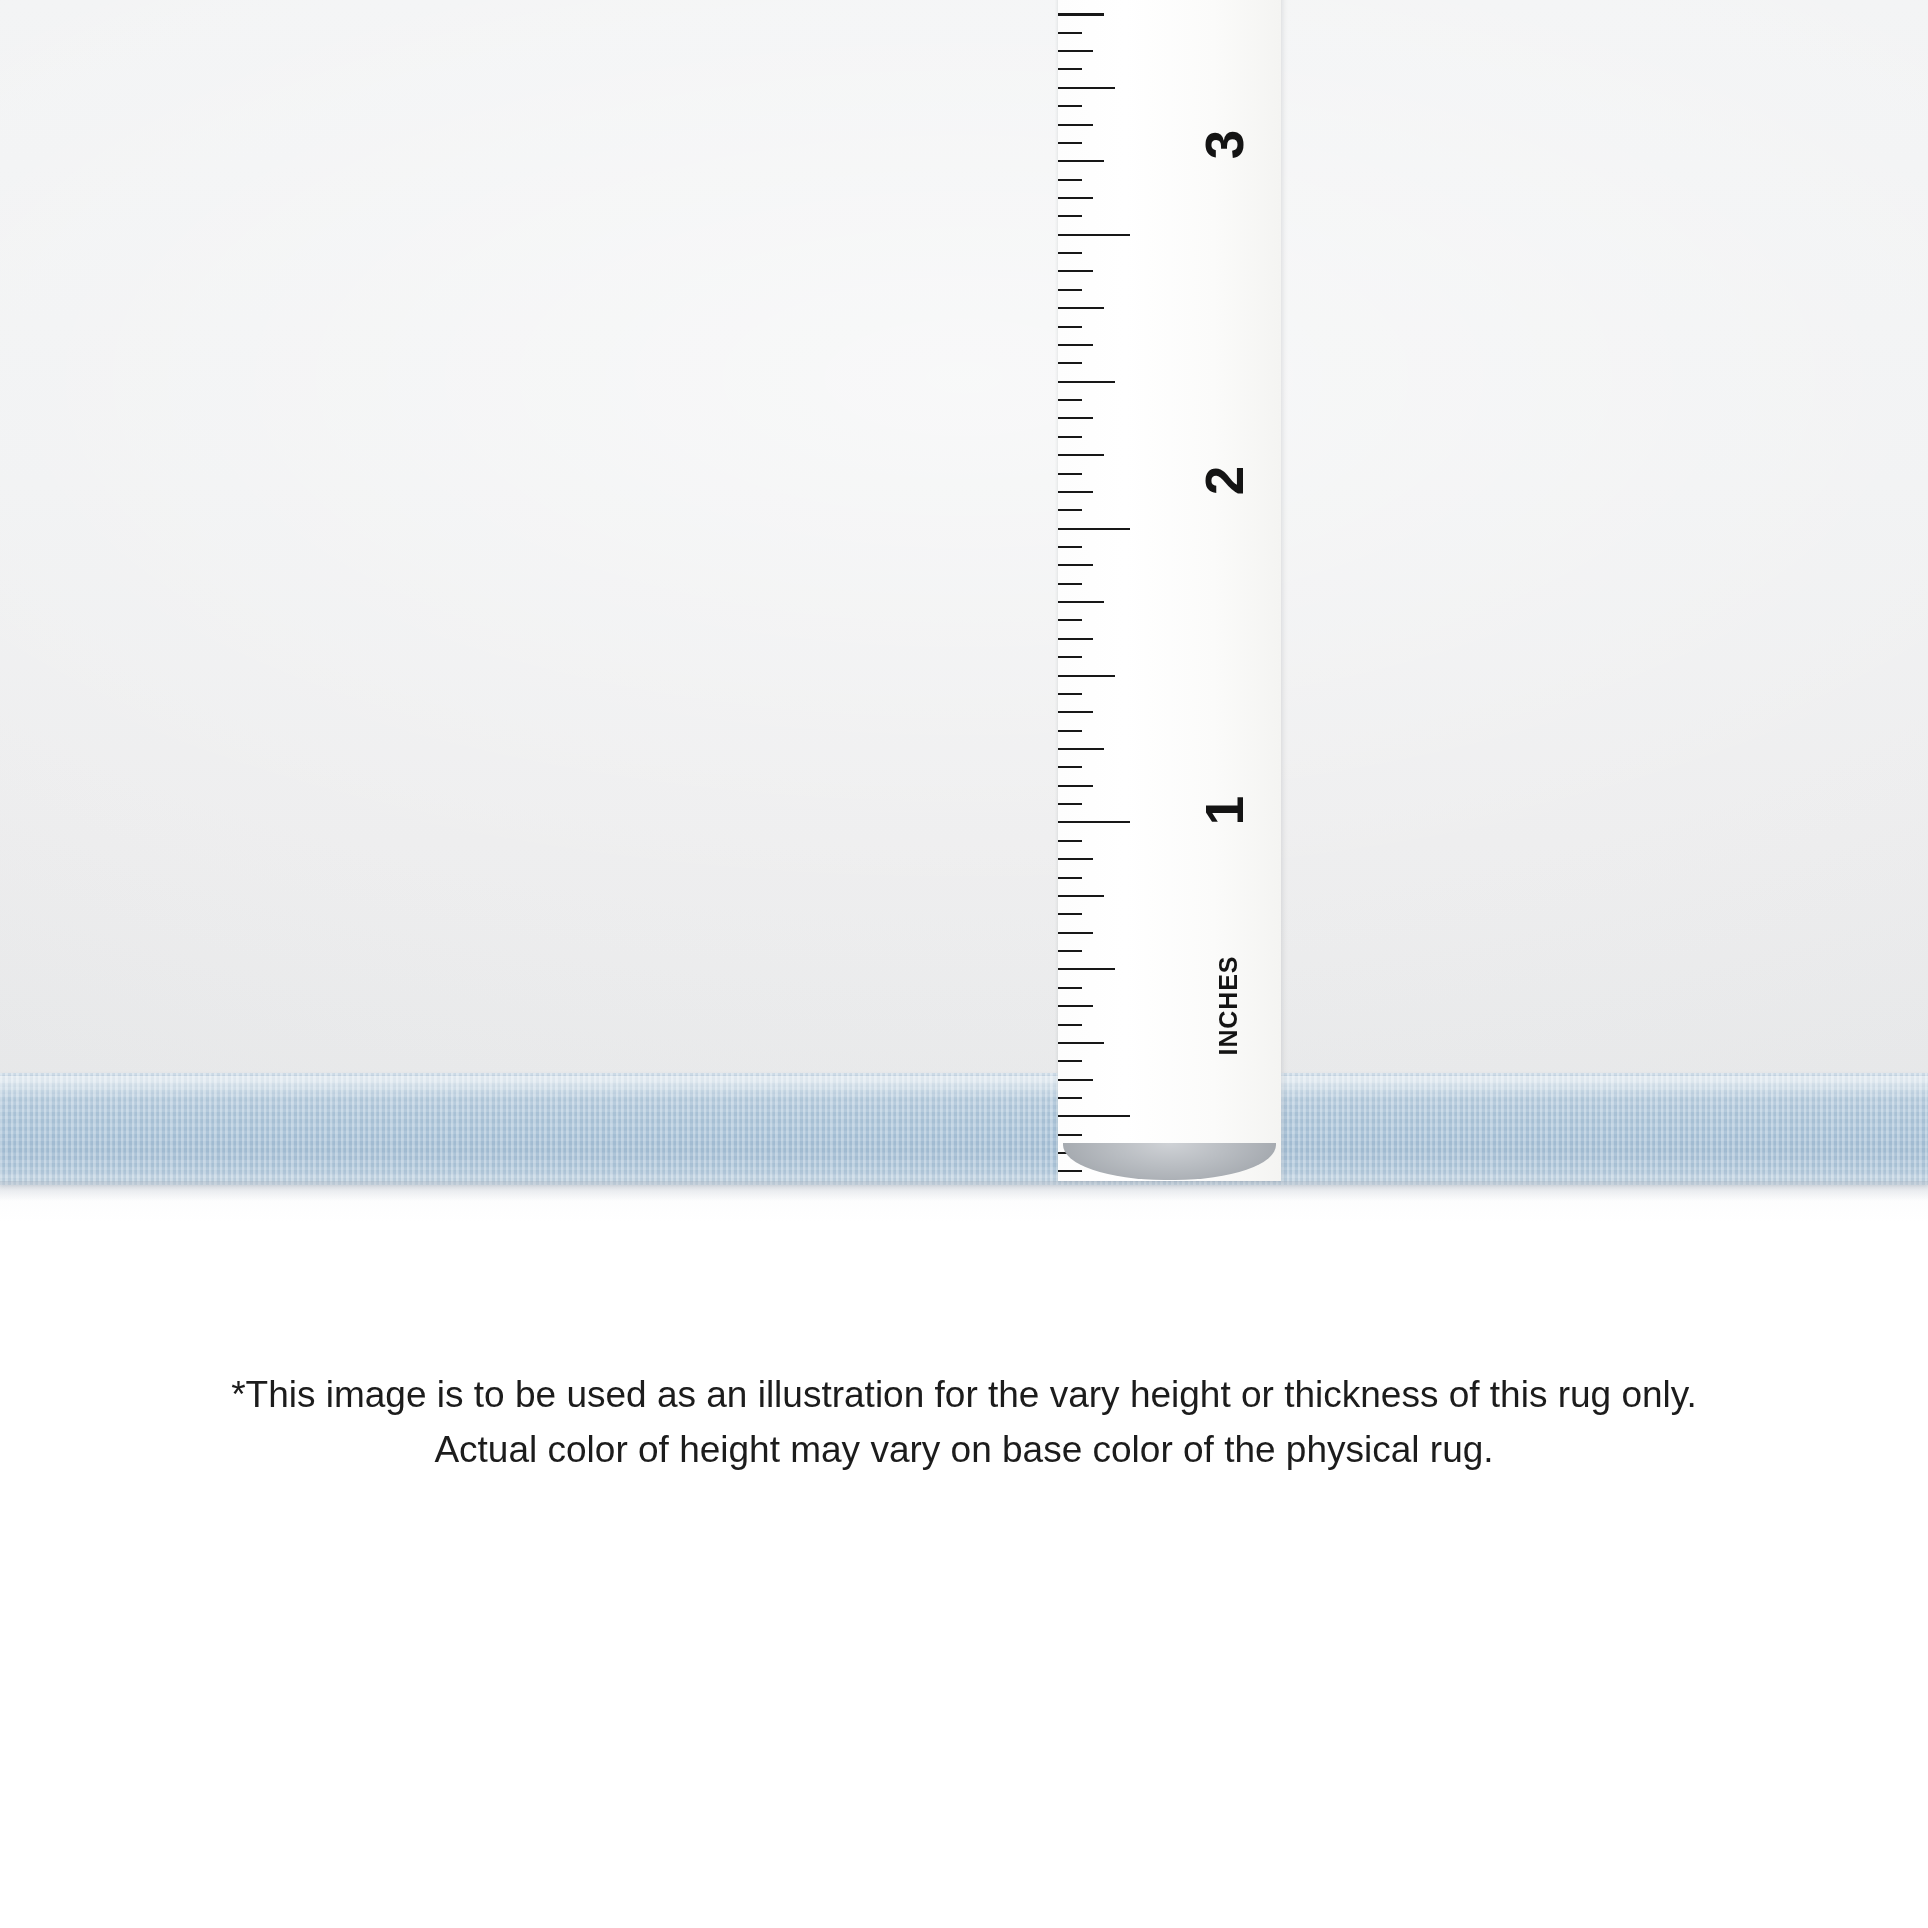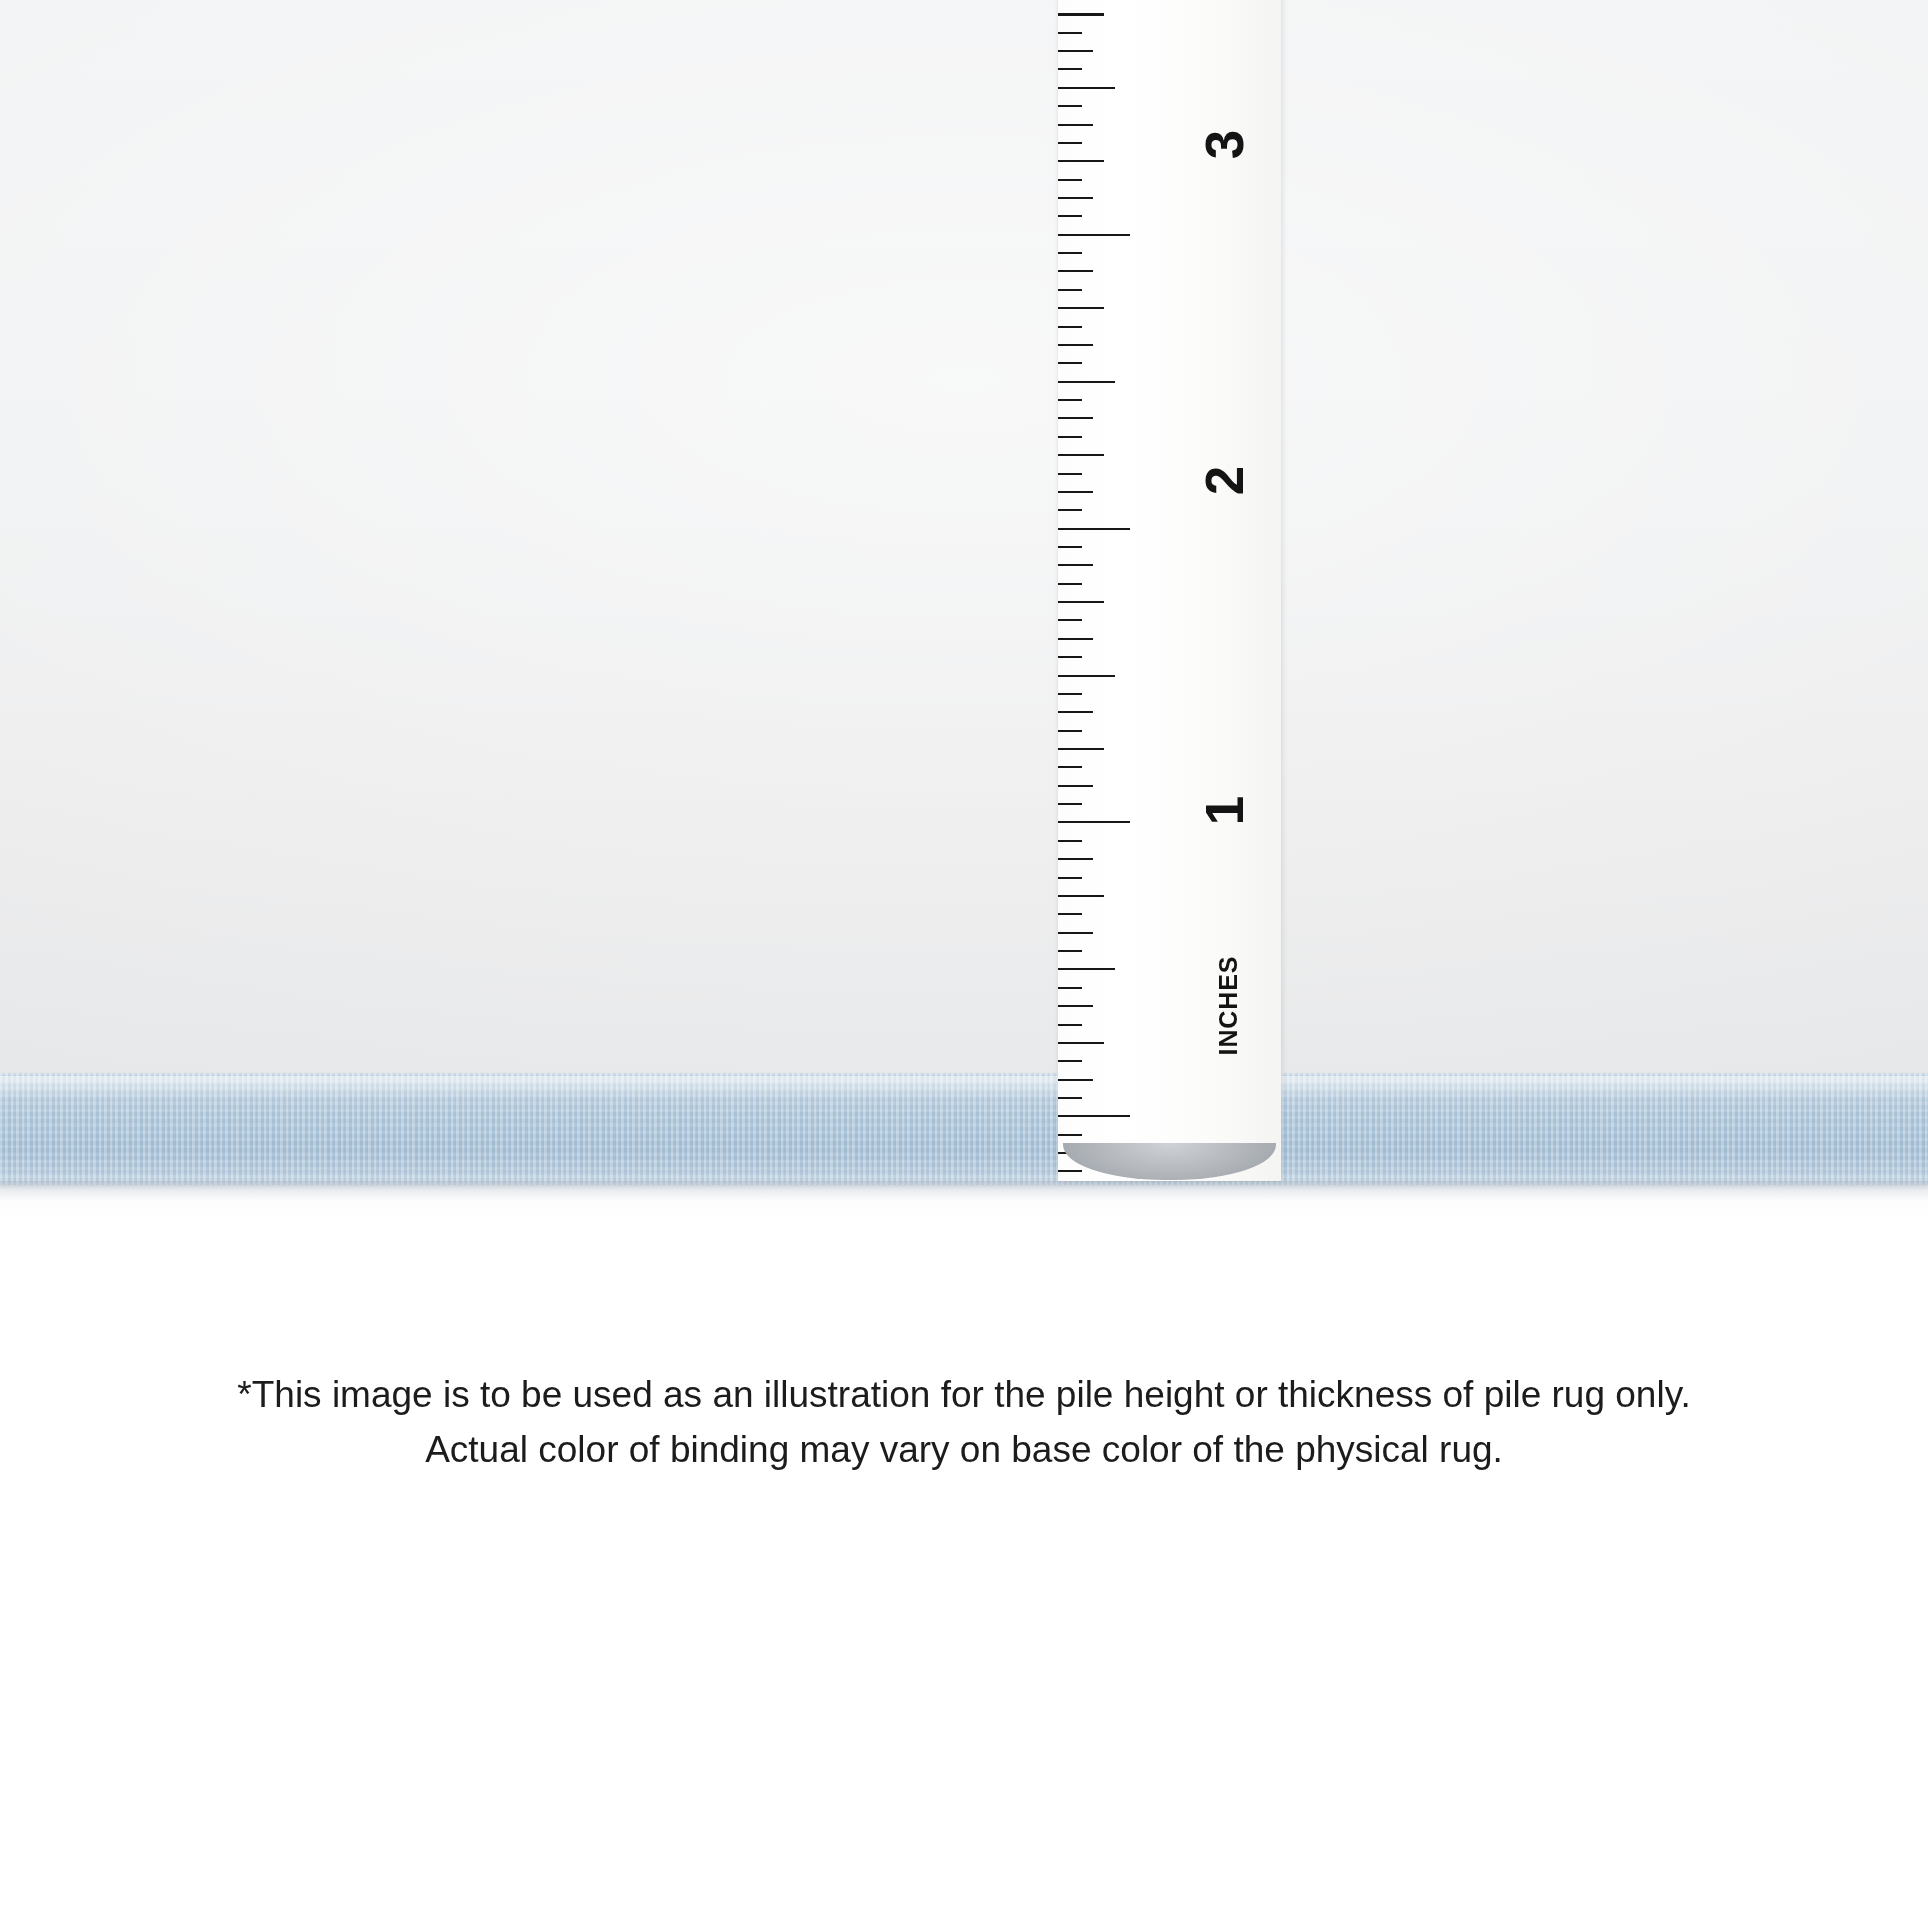--- a/index.html
+++ b/index.html
@@ -344,18 +344,18 @@
       <div class="num" style="left:134px; top:785px; width:64px; text-align:center;">1</div>
 
       <div class="unit" style="left:101px; top:996px; width:138px; text-align:center;">INCHES</div>
     </div>
 
     <div class="ruler-tip"></div>
 
   </div>
 
   <div class="caption">
-    <span class="caption-line">*This image is to be used as an illustration for the pile height or thickness of pile rug only.</span>
-    <span class="caption-line">Actual color of binding may vary on base color of the physical rug.</span>
+    <span class="caption-line">*This image is to be used as an illustration for the vary height or thickness of this rug only.</span>
+    <span class="caption-line">Actual color of height may vary on base color of the physical rug.</span>
   </div>
 
 </div>
 
 
 </body></html>

